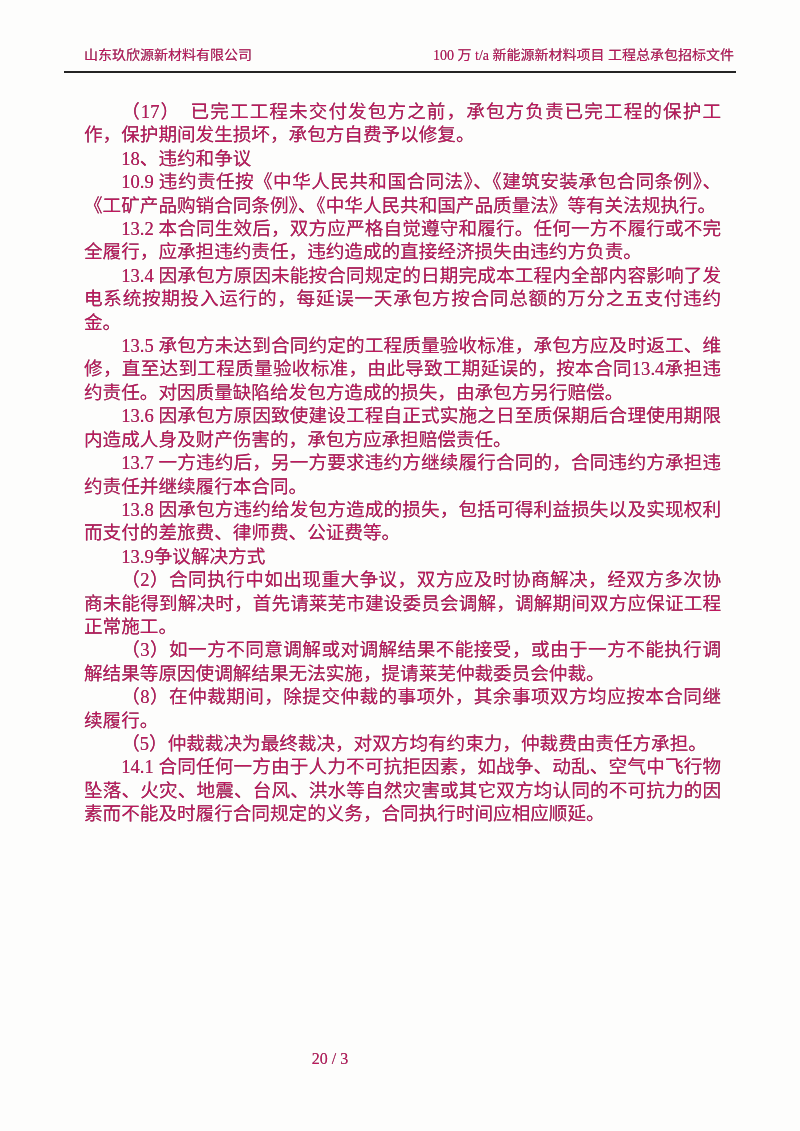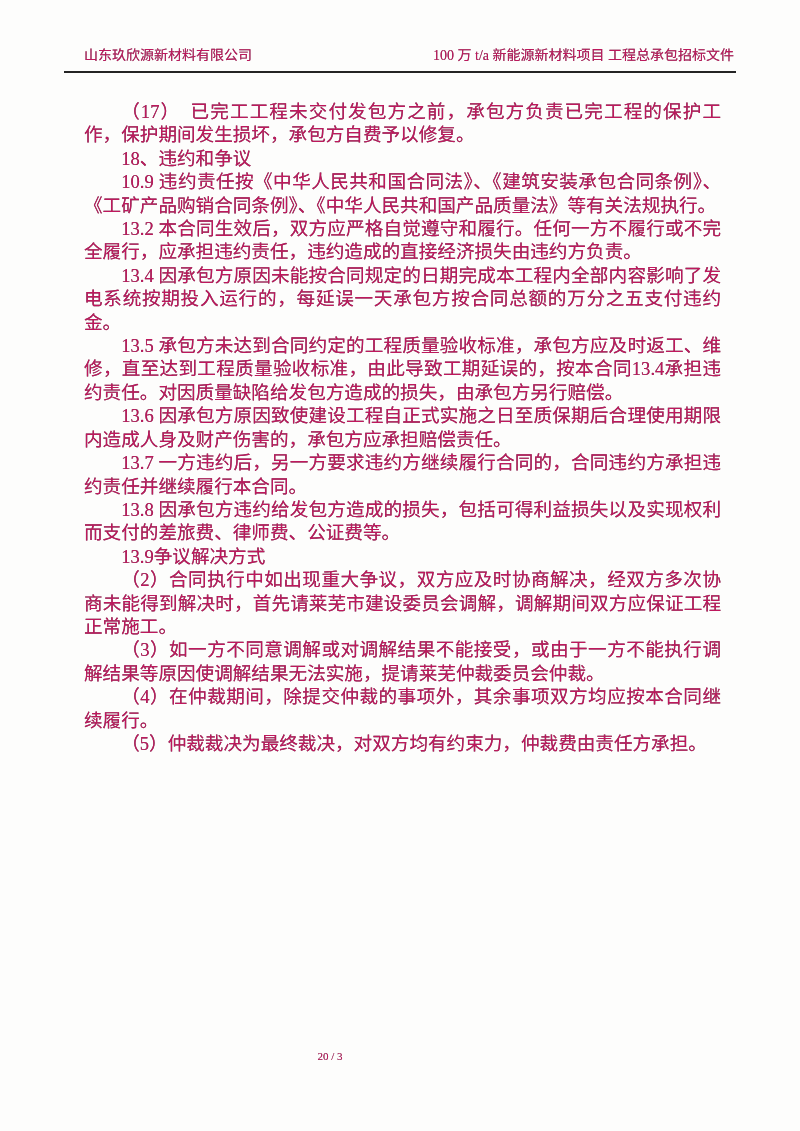--- a/index.html
+++ b/index.html
@@ -46,21 +46,21 @@
   .content p {
     margin: 0;
     text-indent: 2em;
   }
   .footer {
     position: absolute;
     left: 0;
     top: 1050px;
     width: 660px;
     text-align: center;
-    font-size: 11px;
+    font-size: 16px;
     text-shadow: 0 0 0.5px rgba(30,30,30,0.6);
   }
 </style>
 </head>
 <body>
 
 <div class="page">
 
   <div class="header">
     <span>山东玖欣源新材料有限公司</span>
@@ -73,21 +73,22 @@
     <p>10.9 违约责任按《中华人民共和国合同法》、《建筑安装承包合同条例》、《工矿产品购销合同条例》、《中华人民共和国产品质量法》等有关法规执行。</p>
     <p>13.2 本合同生效后，双方应严格自觉遵守和履行。任何一方不履行或不完全履行，应承担违约责任，违约造成的直接经济损失由违约方负责。</p>
     <p>13.4 因承包方原因未能按合同规定的日期完成本工程内全部内容影响了发电系统按期投入运行的，每延误一天承包方按合同总额的万分之五支付违约金。</p>
     <p>13.5 承包方未达到合同约定的工程质量验收标准，承包方应及时返工、维修，直至达到工程质量验收标准，由此导致工期延误的，按本合同13.4承担违约责任。对因质量缺陷给发包方造成的损失，由承包方另行赔偿。</p>
     <p>13.6 因承包方原因致使建设工程自正式实施之日至质保期后合理使用期限内造成人身及财产伤害的，承包方应承担赔偿责任。</p>
     <p>13.7 一方违约后，另一方要求违约方继续履行合同的，合同违约方承担违约责任并继续履行本合同。</p>
     <p>13.8 因承包方违约给发包方造成的损失，包括可得利益损失以及实现权利而支付的差旅费、律师费、公证费等。</p>
     <p>13.9争议解决方式</p>
     <p>（2）合同执行中如出现重大争议，双方应及时协商解决，经双方多次协商未能得到解决时，首先请莱芜市建设委员会调解，调解期间双方应保证工程正常施工。</p>
     <p>（3）如一方不同意调解或对调解结果不能接受，或由于一方不能执行调解结果等原因使调解结果无法实施，提请莱芜仲裁委员会仲裁。</p>
-    <p>（4）在仲裁期间，除提交仲裁的事项外，其余事项双方均应按本合同继续履行。</p>
+    <p>（8）在仲裁期间，除提交仲裁的事项外，其余事项双方均应按本合同继续履行。</p>
     <p>（5）仲裁裁决为最终裁决，对双方均有约束力，仲裁费由责任方承担。</p>
+    <p>14.1 合同任何一方由于人力不可抗拒因素，如战争、动乱、空气中飞行物坠落、火灾、地震、台风、洪水等自然灾害或其它双方均认同的不可抗力的因素而不能及时履行合同规定的义务，合同执行时间应相应顺延。</p>
   </div>
 
   <div class="footer">
     <span>20 / 3</span>
   </div>
 
 </div>
 
 </body></html>

